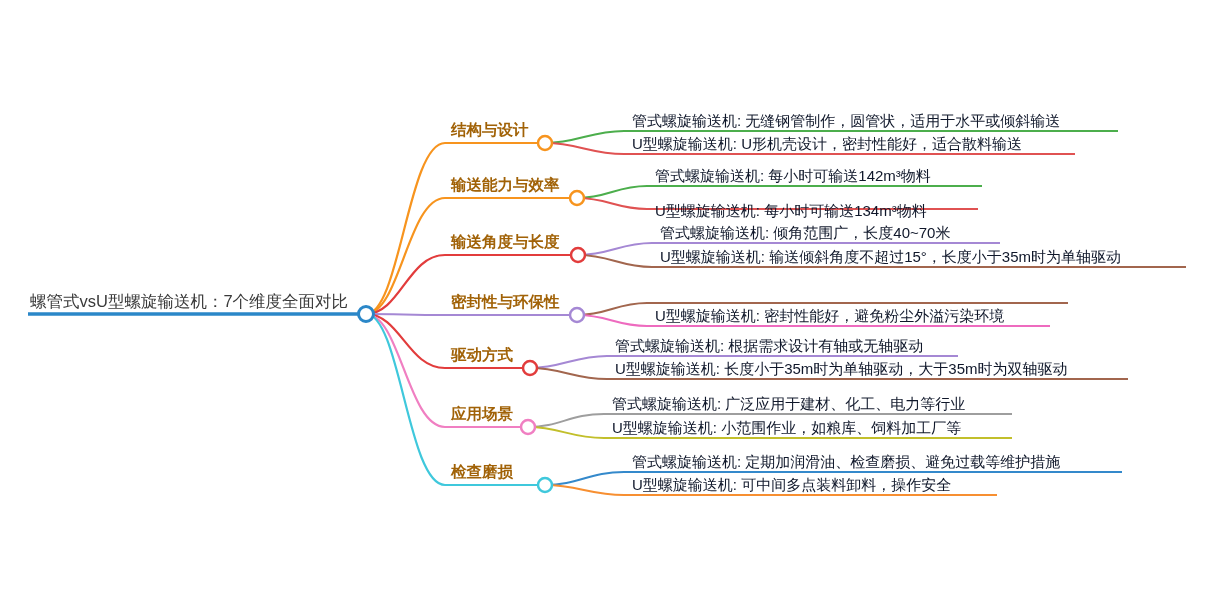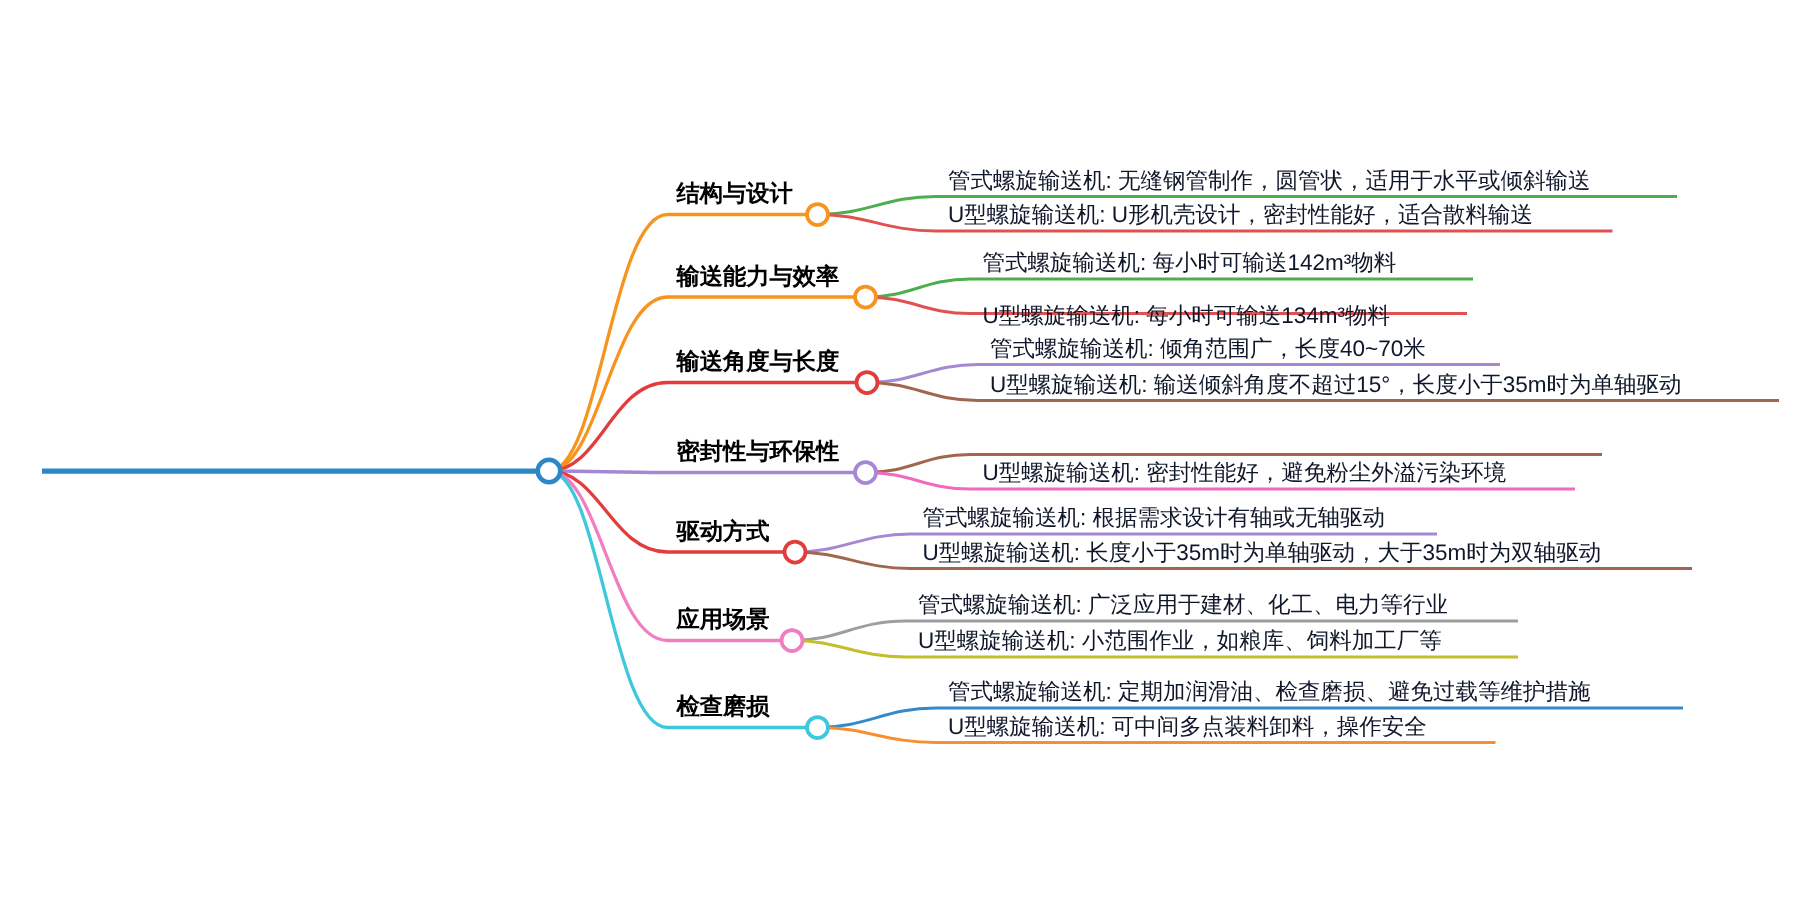--- a/index.html
+++ b/index.html
@@ -3,21 +3,21 @@
 <meta charset="utf-8">
 <style>
   html,body{margin:0;padding:0;background:#ffffff;}
   .canvas{
     position:relative;width:1212px;height:606px;background:#ffffff;overflow:hidden;
     font-family:"Liberation Sans","DejaVu Sans",sans-serif;
   }
   .connector-layer{position:absolute;left:0;top:0;width:1212px;height:606px;}
   .node-label{position:absolute;white-space:nowrap;line-height:18px;}
   .root-label{font-size:16.5px;color:#3a3a3a;line-height:20px;}
-  .branch-label{font-size:15.5px;font-weight:bold;color:#000000;}
+  .branch-label{font-size:15.5px;font-weight:bold;color:#a16207;}
   .leaf-label{font-size:15px;color:#0f172a;}
 </style>
 </head>
 <body>
 
 <div class="canvas">
 
   <svg class="connector-layer" width="1212" height="606" viewBox="0 0 1212 606" fill="none">
 
     <path d="M 28 314 L 366 314" stroke-width="3.5" stroke="#2b87c8"></path>
@@ -54,20 +54,21 @@
     <circle cx="545" cy="143" r="7" fill="#ffffff" stroke-width="2.5" stroke="#f7941e"></circle>
     <circle cx="577" cy="198" r="7" fill="#ffffff" stroke-width="2.5" stroke="#f7941e"></circle>
     <circle cx="578" cy="255" r="7" fill="#ffffff" stroke-width="2.5" stroke="#e23c3c"></circle>
     <circle cx="577" cy="315" r="7" fill="#ffffff" stroke-width="2.5" stroke="#a588d4"></circle>
     <circle cx="530" cy="368" r="7" fill="#ffffff" stroke-width="2.5" stroke="#e23c3c"></circle>
     <circle cx="528" cy="427" r="7" fill="#ffffff" stroke-width="2.5" stroke="#f07fc2"></circle>
     <circle cx="545" cy="485" r="7" fill="#ffffff" stroke-width="2.5" stroke="#3fc8dc"></circle>
     <circle cx="366" cy="314" r="7.5" fill="#ffffff" stroke-width="3" stroke="#2b87c8"></circle>
   </svg>
 
+  <div class="node-label root-label" style="left:30px;top:291px;">螺管式vsU型螺旋输送机：7个维度全面对比</div>
 
   <div class="node-label branch-label" style="left:451px;top:121px;">结构与设计</div>
   <div class="node-label branch-label" style="left:451px;top:176px;">输送能力与效率</div>
   <div class="node-label branch-label" style="left:451px;top:233px;">输送角度与长度</div>
   <div class="node-label branch-label" style="left:451px;top:293px;">密封性与环保性</div>
   <div class="node-label branch-label" style="left:451px;top:346px;">驱动方式</div>
   <div class="node-label branch-label" style="left:451px;top:405px;">应用场景</div>
   <div class="node-label branch-label" style="left:451px;top:463px;">检查磨损</div>
 
   <div class="node-label leaf-label" style="left:632px;top:112px;">管式螺旋输送机: 无缝钢管制作，圆管状，适用于水平或倾斜输送</div>

